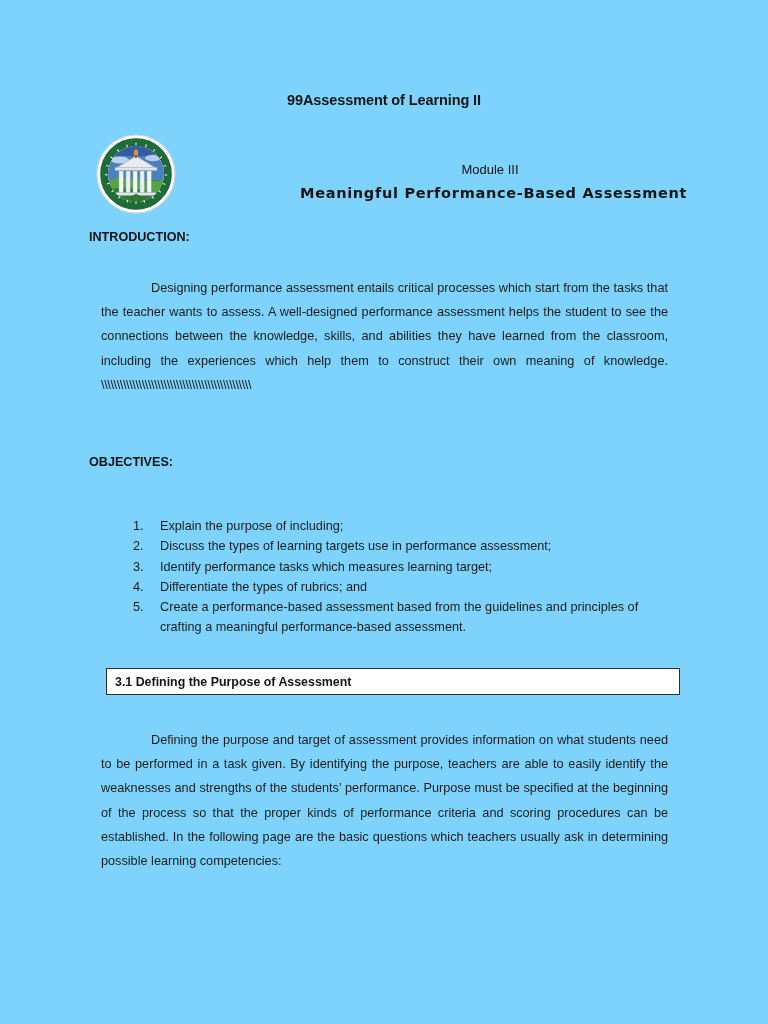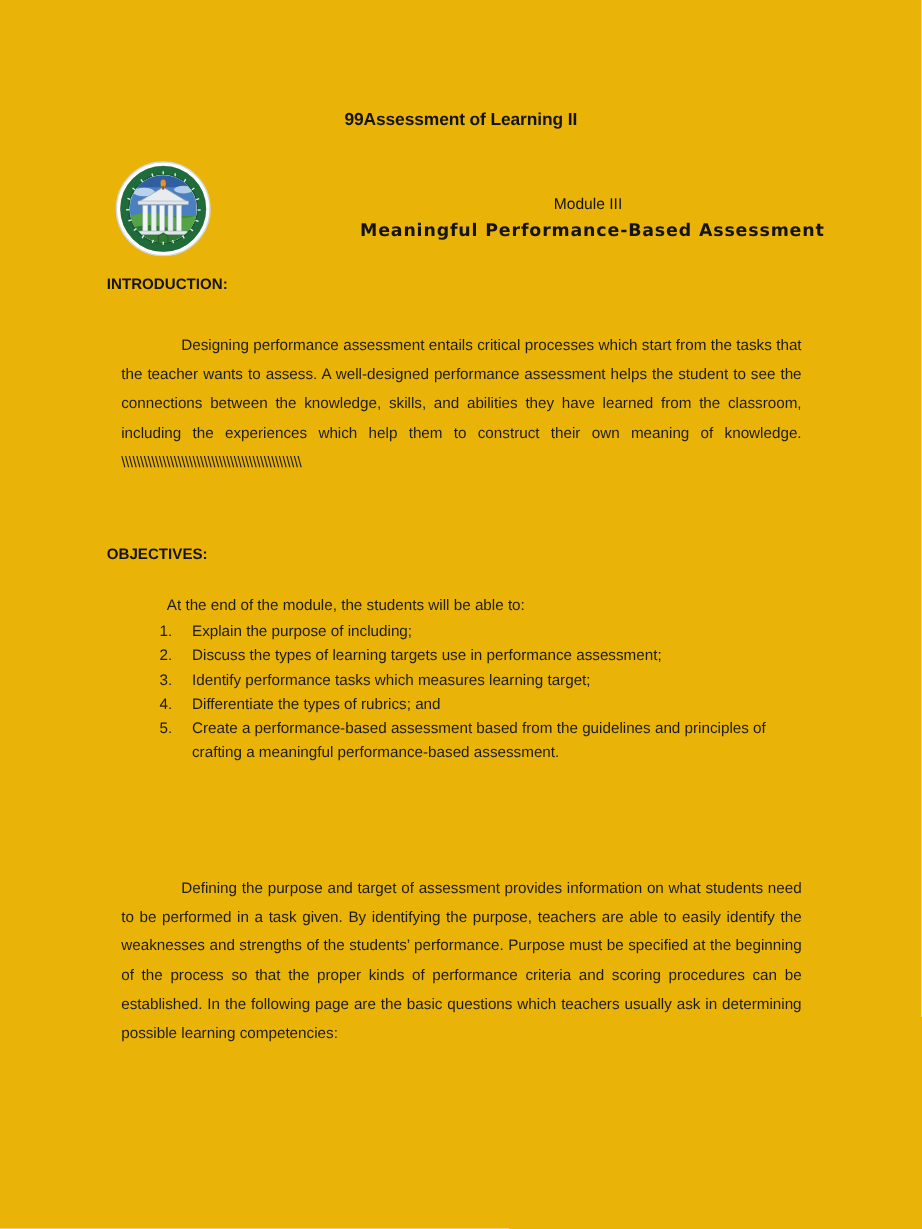--- a/index.html
+++ b/index.html
@@ -14,21 +14,21 @@
     font-family: "Liberation Sans", sans-serif;
     color: #1a1a1a;
     overflow: hidden;
   }
 
   .page {
     position: absolute;
     left: 0; top: 0;
     width: 768px;
     height: 1024px;
-    background: #eab308;
+    background: #7dd3fc;
   }
 
   
   .doc-title {
     position: absolute;
     left: 0;
     top: 92px;
     width: 768px;
     text-align: center;
     font-size: 14.5px;
@@ -243,23 +243,20 @@
 
   <div class="section-head" id="introduction-heading">INTRODUCTION:</div>
 
   <div class="body-col" id="intro-para-1">
     <p class="para indent"><span>Designing performance assessment entails critical processes which start from the tasks that the teacher wants to assess. A well-designed performance assessment helps the student to see the connections between the knowledge, skills, and abilities they have learned from the classroom, including the experiences which help them to construct their own meaning of knowledge.</span> <span class="slashes">\\\\\\\\\\\\\\\\\\\\\\\\\\\\\\\\\\\\\\\\\\\\\\\\</span></p>
   </div>
 
 
   <div class="section-head" id="objectives-heading">OBJECTIVES:</div>
 
-  <div class="body-col" id="objectives-lead">
-    <span>At the end of the module, the students will be able to:</span>
-  </div>
 
   <div class="body-col" id="objectives-list">
     <div class="obj-item">
       <span class="obj-num">1.</span>
       <span class="obj-text">Explain the purpose of including;</span>
     </div>
     <div class="obj-item">
       <span class="obj-num">2.</span>
       <span class="obj-text">Discuss the types of learning targets use in performance assessment;</span>
     </div>
@@ -270,18 +267,21 @@
     <div class="obj-item">
       <span class="obj-num">4.</span>
       <span class="obj-text">Differentiate the types of rubrics; and</span>
     </div>
     <div class="obj-item">
       <span class="obj-num">5.</span>
       <span class="obj-text">Create a performance-based assessment based from the guidelines and principles of crafting a meaningful performance-based assessment.</span>
     </div>
   </div>
 
+  <div class="box-heading">
+    <span class="box-heading-label">3.1 Defining the Purpose of Assessment</span>
+  </div>
 
   <div class="body-col" id="closing-para">
     <p class="para indent">Defining the purpose and target of assessment provides information on what students need to be performed in a task given.  By identifying the purpose, teachers are able to easily identify the weaknesses and strengths of the students’ performance. Purpose must be specified at the beginning of the process so that the proper kinds of performance criteria and scoring procedures can be established.  In the following page are the basic questions which teachers usually ask in determining possible learning competencies:</p>
   </div>
 
 </div>
 
 </body></html>

